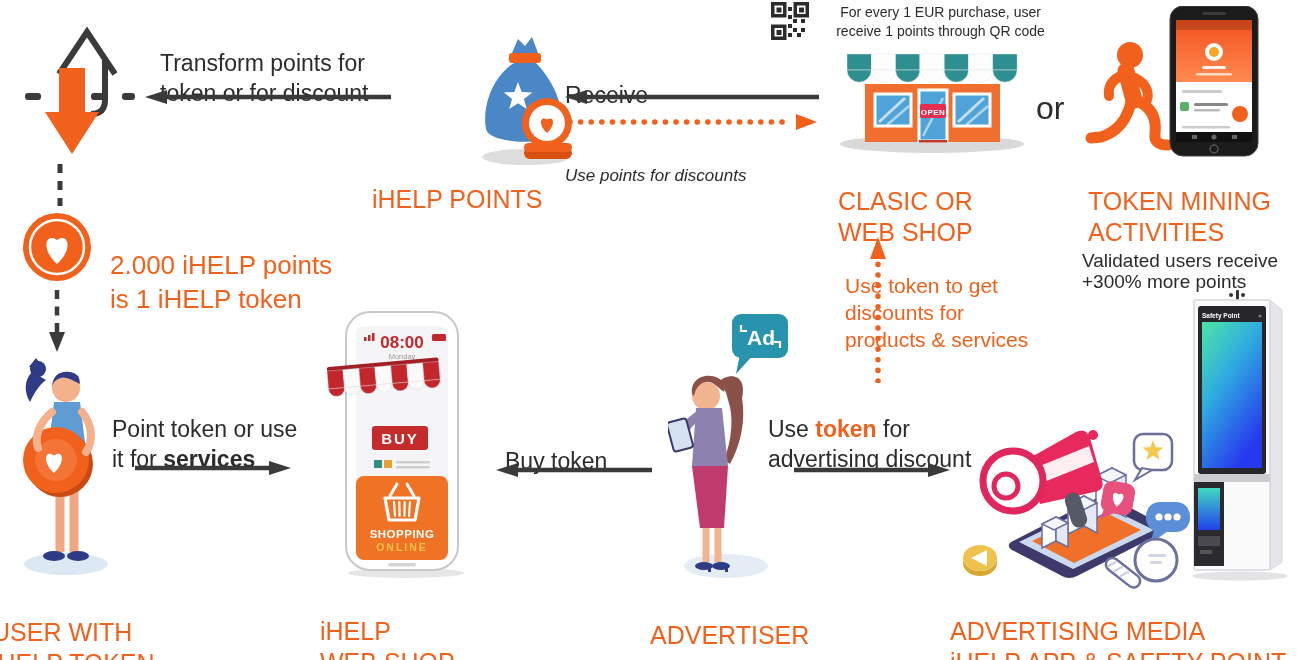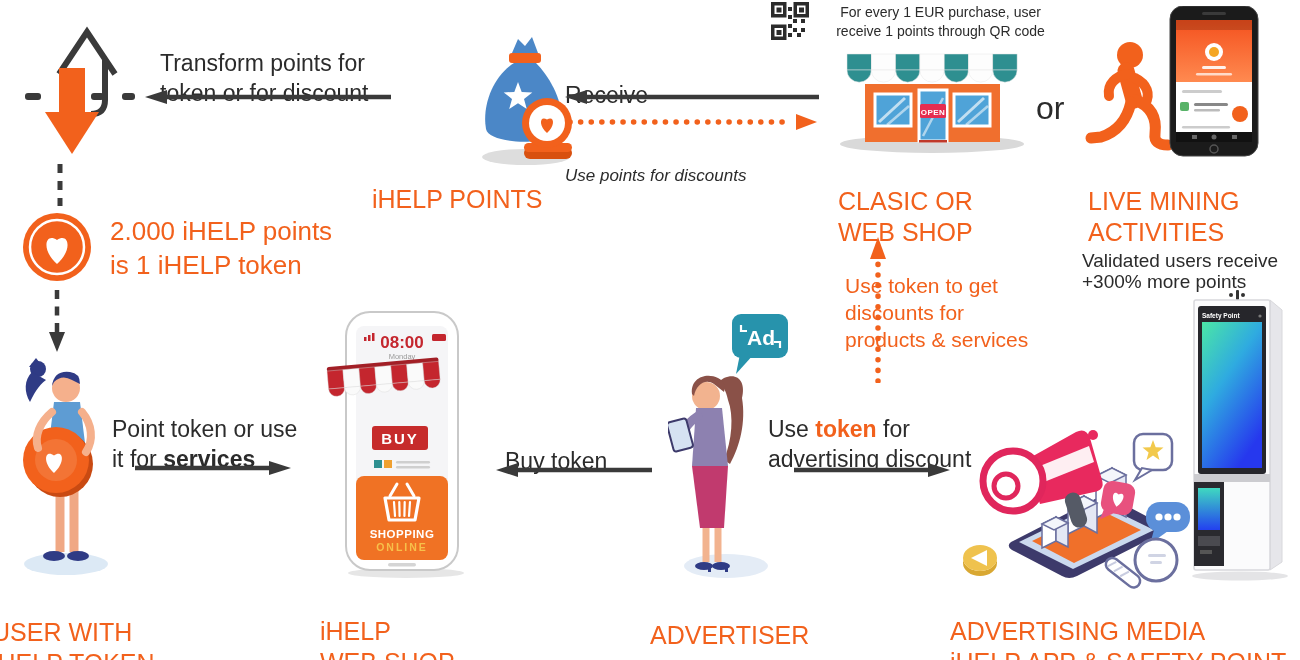--- a/index.html
+++ b/index.html
@@ -12,21 +12,21 @@
     position:relative;width:1300px;height:660px;background:#fff;overflow:hidden;
     font-family:"Liberation Sans",sans-serif;color:var(--dark);
   }
   .lbl{position:absolute;}
   .center{text-align:left;margin-top:24px;}
   .pre{white-space:pre-line;}
   .orange{color:var(--orange);}
   .dark{color:var(--dark);}
   .fs23{font-size:23px;line-height:30px;}
   .fs25{font-size:25px;line-height:31px;}
-  .fs26{font-size:26px;line-height:34px;}
+  .fs26{font-size:26px;line-height:34px;margin-top:34px;}
   .fs21{font-size:21px;line-height:27px;}
   .fs17{font-size:17px;line-height:22px;}
   .fs16{font-size:19px;line-height:21px;}
   .fs15{font-size:14px;line-height:19px;text-align:center;}
   .fs32{font-size:32px;line-height:36px;}
   svg{position:absolute;display:block;}
   b{font-weight:bold;}
 </style>
 </head>
 <body>
@@ -176,21 +176,21 @@
     <circle cx="74" cy="108" r="8" fill="#F2611C"></circle>
     <rect x="16" y="120" width="48" height="2.5" rx="1.25" fill="#CCCCCC"></rect>
     <rect x="10" y="126" width="76" height="10" fill="#111111"></rect>
     <g fill="#666666">
       <rect x="26" y="129" width="5" height="4"></rect>
         <circle cx="48" cy="131" r="2.5"></circle>
         <rect x="66" y="129" width="5" height="4"></rect>
     </g>
     <circle cx="48" cy="143" r="4" fill="none" stroke="#555555" stroke-width="1.5"></circle>
   </svg>
-  <div class="lbl center pre fs25 orange" style="left:1088px;top:162px;width:185px;">LIVE MINING
+  <div class="lbl center pre fs25 orange" style="left:1088px;top:162px;width:185px;">TOKEN MINING
 ACTIVITIES</div>
   <div class="lbl center pre fs16 dark" style="left:1082px;top:226px;width:200px;">Validated users receive
 +300% more points</div>
 
   <svg style="left:21px;top:211px;" width="72" height="72" viewBox="0 0 72 72">
     <circle cx="36" cy="36" r="34" fill="#F2611C"></circle>
     <circle cx="36" cy="36" r="27" fill="none" stroke="#FFFFFF" stroke-width="2.5"></circle>
     <path transform="translate(36,35)" d="M0 18 C -16 4 -12 -14 0 -6 C 12 -14 16 4 0 18 Z" fill="#FFFFFF"></path>
   </svg>
   <div class="lbl pre fs26 orange" style="left:110px;top:214px;width:260px;">2.000 iHELP points

